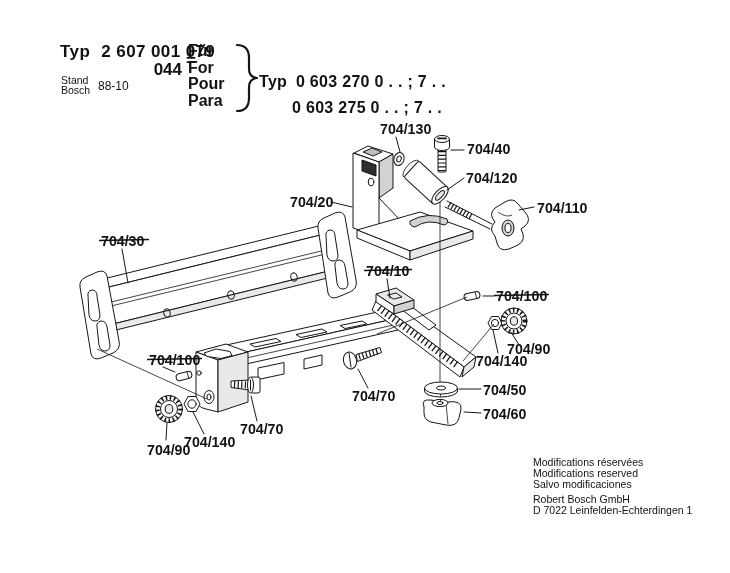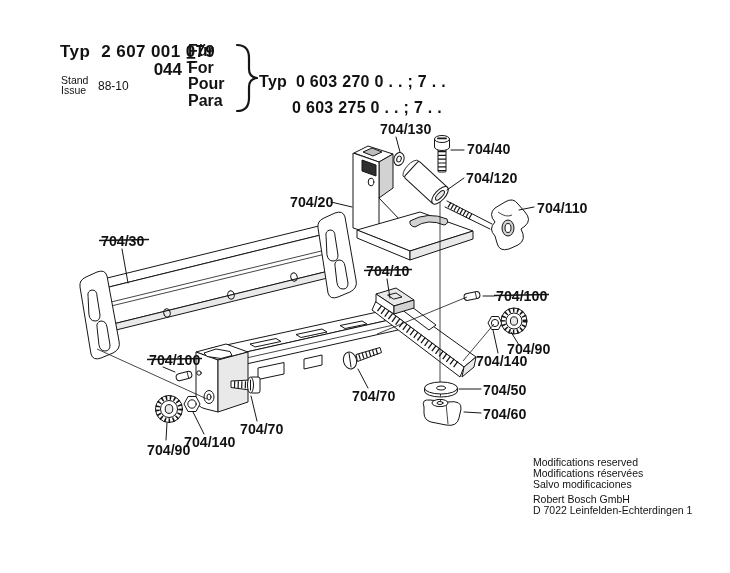--- a/index.html
+++ b/index.html
@@ -237,39 +237,39 @@
   </svg>
 
   <div class="abs typ-line" style="left:60px;top:42px">
     <span>Typ</span>
     <span style="margin-left:6px">2 607 001 079</span>
   </div>
   <div class="abs num2" style="left:118px;top:60px;width:64px">044</div>
   <div class="abs eq" style="left:186px;top:51px">=</div>
   <div class="abs small-lab" style="left:61px;top:75px">
     <div>Stand</div>
-    <div>Issue</div>
+    <div>Bosch</div>
   </div>
   <div class="abs date" style="left:98px;top:79px">88-10</div>
   <div class="abs langs" style="left:188px;top:43px">
     <div>Für</div>
     <div>For</div>
     <div>Pour</div>
     <div>Para</div>
   </div>
   <div class="abs fortyp" style="left:259px;top:74px">
     <div>
       <span>Typ</span>
       <span style="margin-left:4px">0 603 270 0 . . ; 7 . .</span>
     </div>
     <div class="indent">0 603 275 0 . . ; 7 . .</div>
   </div>
 
   <div class="abs footer" style="left:533px;top:457px">
+    <div>Modifications réservées</div>
     <div>Modifications reserved</div>
-    <div>Modifications réservées</div>
     <div>Salvo modificaciones</div>
     <div class="gap"></div>
     <div>Robert Bosch GmbH</div>
     <div>D 7022 Leinfelden-Echterdingen 1</div>
   </div>
 
 </div>
 
 </body></html>

